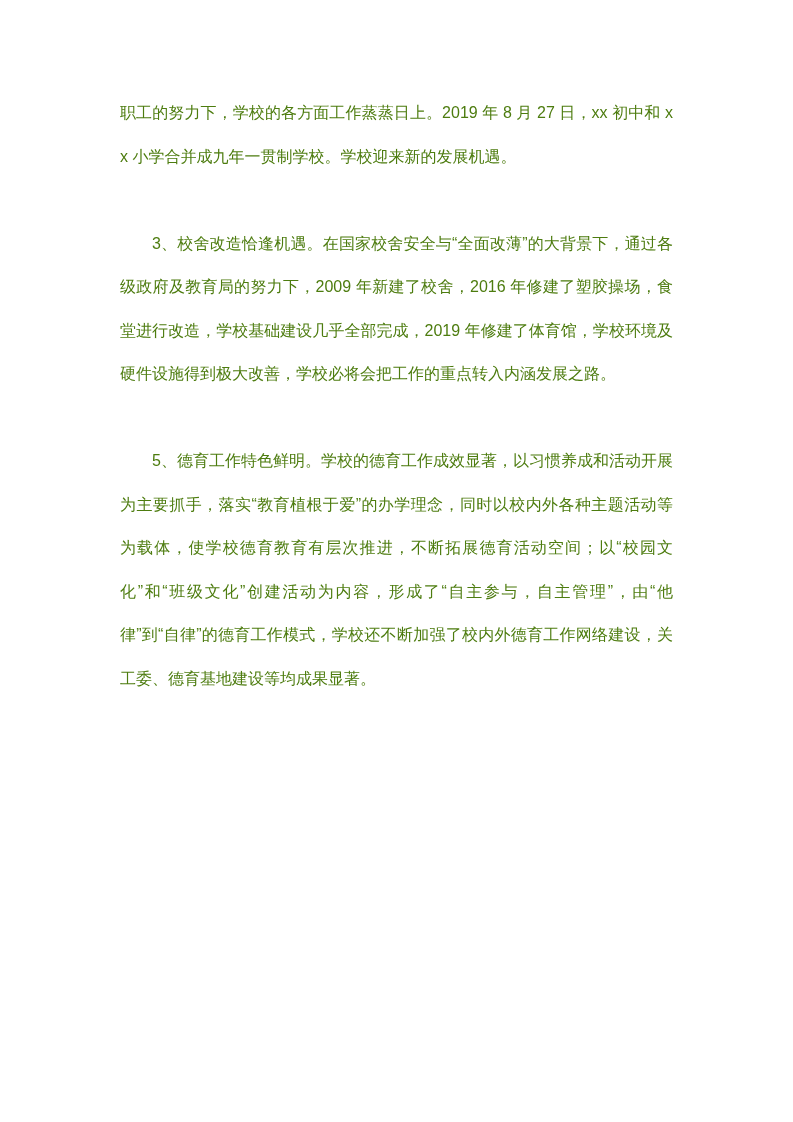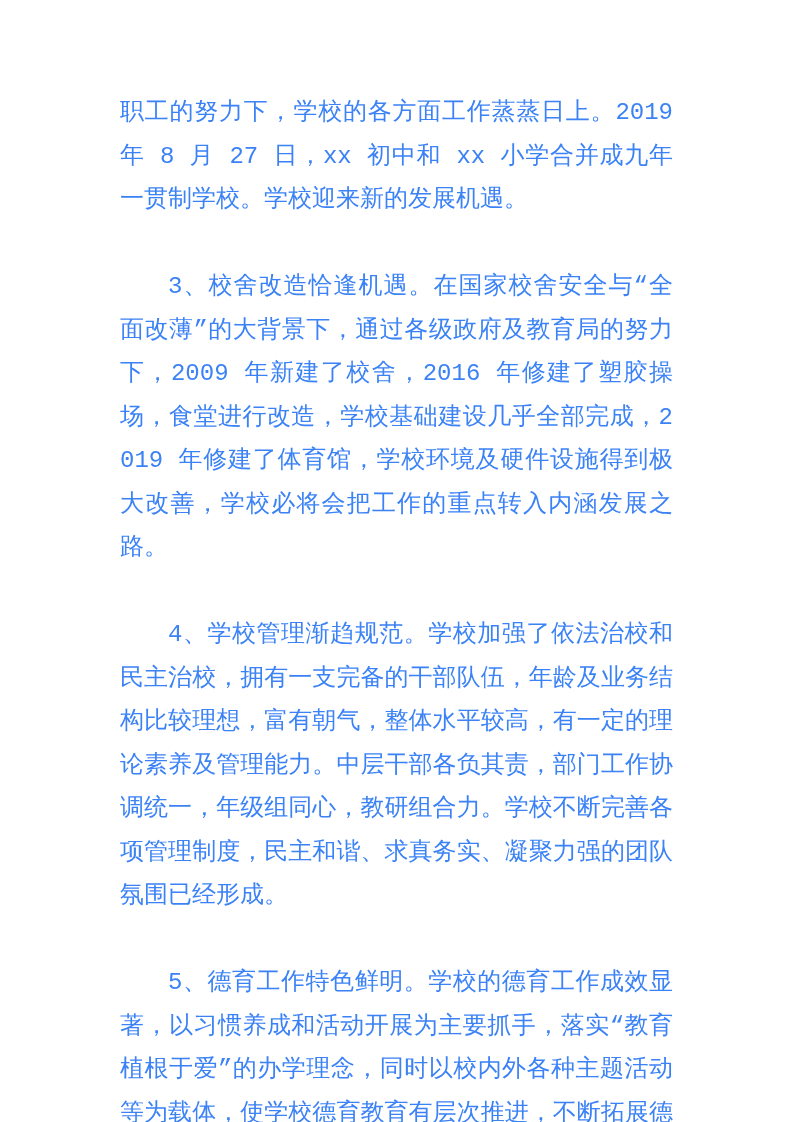--- a/index.html
+++ b/index.html
@@ -10,34 +10,33 @@
   .page {
     position: relative;
     width: 793px;
     height: 1122px;
     box-sizing: border-box;
     background: #ffffff;
     padding: 91px 120px 0 120px;
     overflow: hidden;
   }
   .para {
-    font-family: Liberation Mono, monospace;
-    font-size: 24px;
+    font-family: Liberation Sans, sans-serif;
+    font-size: 16px;
     line-height: 43.5px;
-    color: #3b82f6;
+    color: #4d7c0f;
     text-align: justify;
     text-indent: 2em;
     margin: 0 0 43.5px 0;
     word-break: break-all;
   }
   .para.continuation {
     text-indent: 0;
   }
 </style>
 </head>
 <body>
 
 <div class="page">
   <p class="para continuation">职工的努力下，学校的各方面工作蒸蒸日上。2019 年 8 月 27 日，xx 初中和 xx 小学合并成九年一贯制学校。学校迎来新的发展机遇。</p>
   <p class="para">3、校舍改造恰逢机遇。在国家校舍安全与“全面改薄”的大背景下，通过各级政府及教育局的努力下，2009 年新建了校舍，2016 年修建了塑胶操场，食堂进行改造，学校基础建设几乎全部完成，2019 年修建了体育馆，学校环境及硬件设施得到极大改善，学校必将会把工作的重点转入内涵发展之路。</p>
-  <p class="para">4、学校管理渐趋规范。学校加强了依法治校和民主治校，拥有一支完备的干部队伍，年龄及业务结构比较理想，富有朝气，整体水平较高，有一定的理论素养及管理能力。中层干部各负其责，部门工作协调统一，年级组同心，教研组合力。学校不断完善各项管理制度，民主和谐、求真务实、凝聚力强的团队氛围已经形成。</p>
   <p class="para">5、德育工作特色鲜明。学校的德育工作成效显著，以习惯养成和活动开展为主要抓手，落实“教育植根于爱”的办学理念，同时以校内外各种主题活动等为载体，使学校德育教育有层次推进，不断拓展德育活动空间；以“校园文化”和“班级文化”创建活动为内容，形成了“自主参与，自主管理”，由“他律”到“自律”的德育工作模式，学校还不断加强了校内外德育工作网络建设，关工委、德育基地建设等均成果显著。</p>
 </div>
 
 </body></html>

